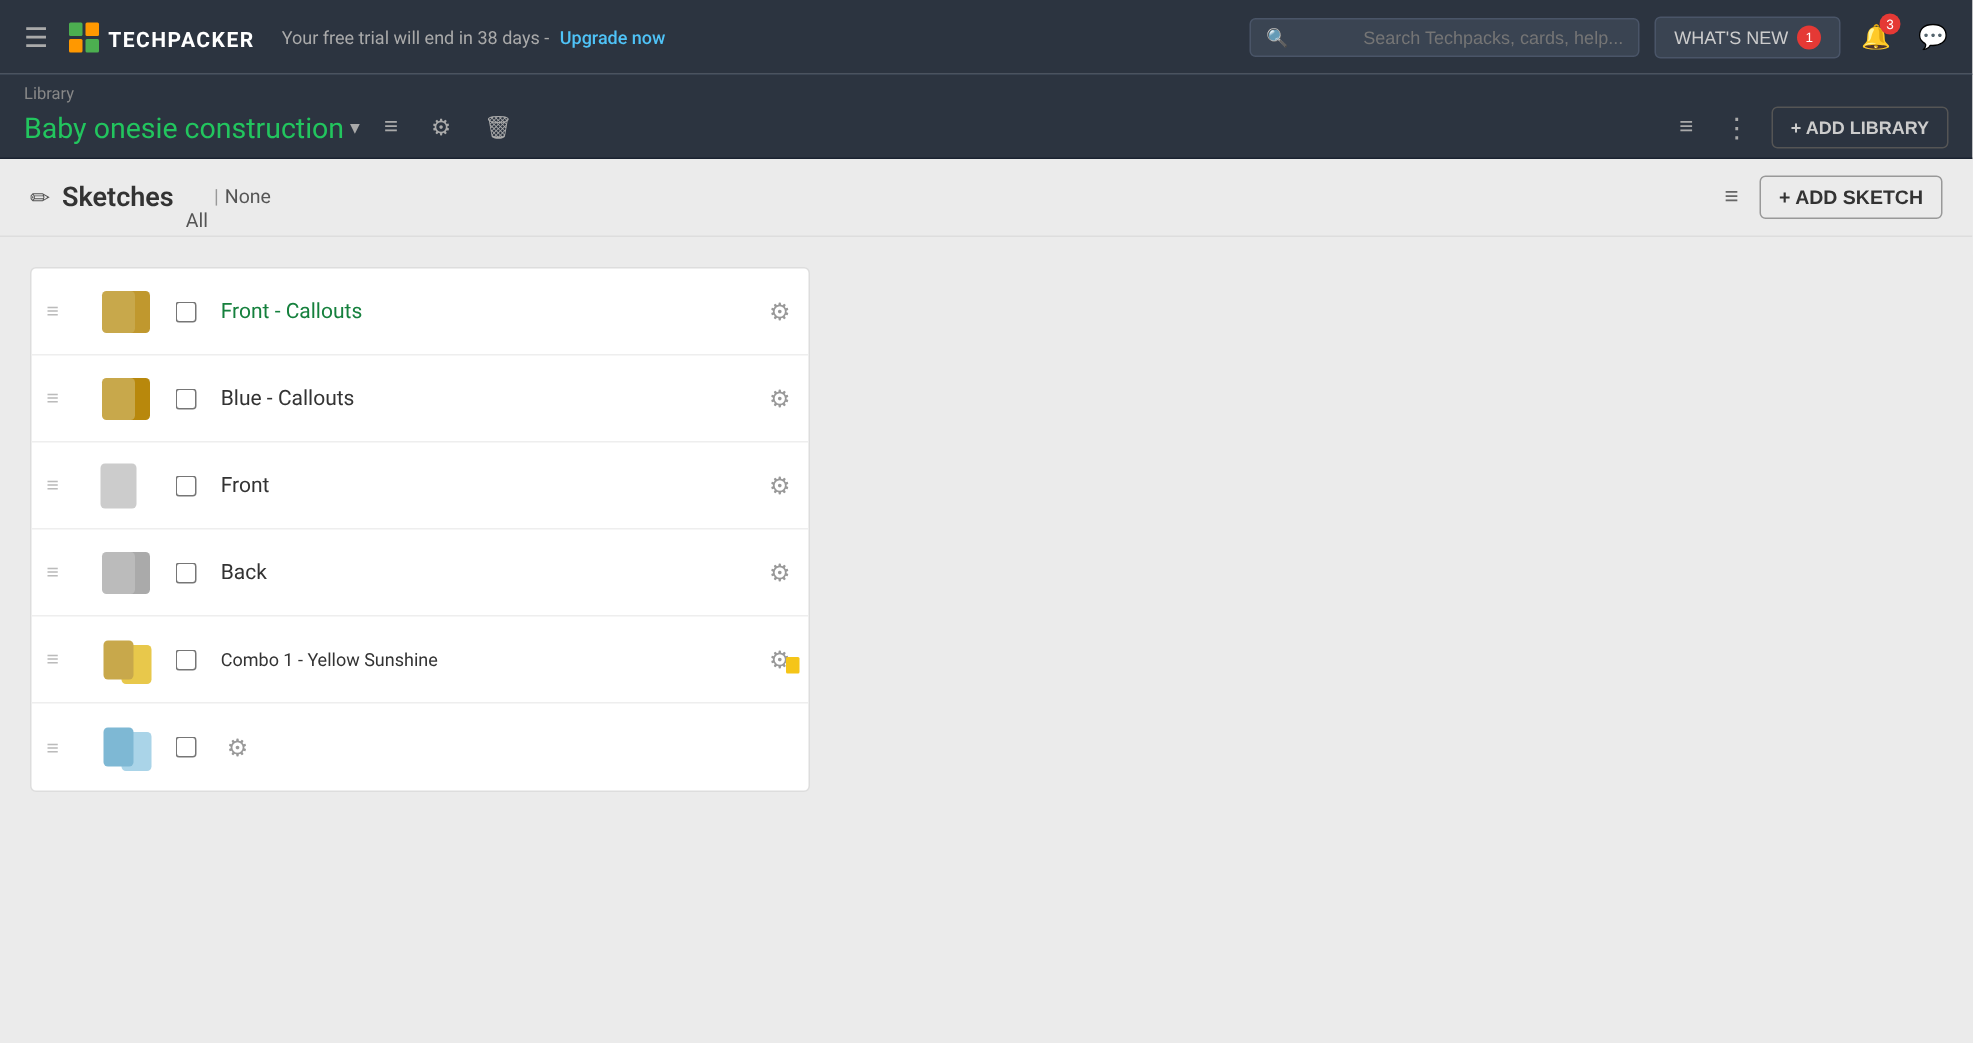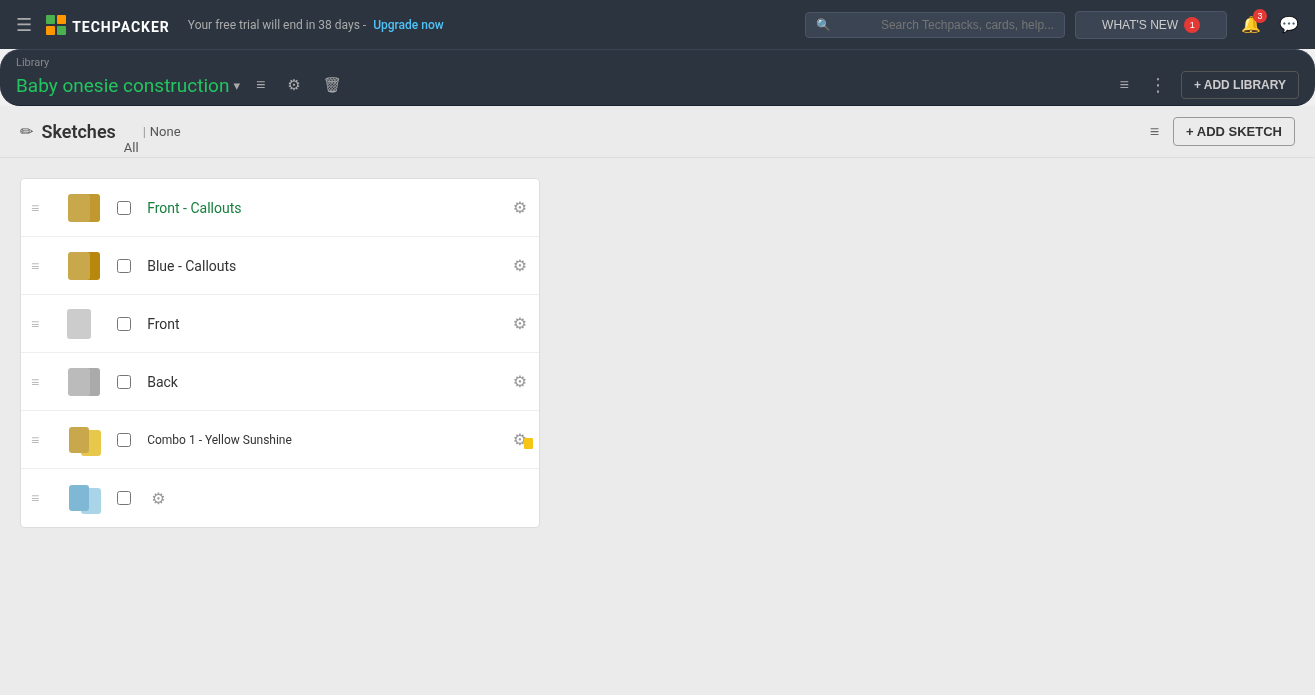--- a/index.html
+++ b/index.html
@@ -28,34 +28,34 @@
       <span style="color:white;font-weight:700;font-size:14px;letter-spacing:1px;">TECHPACKER</span>
     </div>
     <span style="color:#aaa;font-size:12px;margin-left:8px;">
       <span>Your free trial will end in 38 days -</span>
       <a style="color:#4fc3f7;text-decoration:none;font-weight:500;margin-left:4px;">Upgrade now</a>
     </span>
     <div style="margin-left:auto;display:flex;align-items:center;background:#3a4452;border:1px solid #4a5568;border-radius:4px;padding:5px 10px;width:260px;gap:6px;">
       <span style="color:#888;font-size:12px;">🔍</span>
       <input type="text" style="background: transparent; border: none; outline: none; color: rgb(204, 204, 204); font-size: 12px; width: 100%; text-align: right;" placeholder="Search Techpacks, cards, help...">
     </div>
-    <button style="display:flex;align-items:center;gap:6px;background:#3a4452;border:1px solid #4a5568;border-radius:4px;padding:5px 26px;color:#ccc;font-size:12px;cursor:pointer;white-space:nowrap;">
+    <button style="display:flex;align-items:center;gap:6px;background:#3a4452;border:1px solid #4a5568;border-radius:4px;padding:5px 12px;color:#ccc;font-size:12px;cursor:pointer;white-space:nowrap;">
       <span>WHAT'S NEW</span>
       <span style="background:#e53935;color:white;border-radius:50%;width:16px;height:16px;font-size:9px;display:flex;align-items:center;justify-content:center;">1</span>
     </button>
     <button style="position:relative;background:none;border:none;color:#aaa;font-size:16px;cursor:pointer;padding:4px;">
       <span>🔔</span>
       <span style="position:absolute;top:-2px;right:-2px;background:#e53935;color:white;border-radius:50%;width:14px;height:14px;font-size:9px;display:flex;align-items:center;justify-content:center;">3</span>
     </button>
     <button style="background:none;border:none;color:#aaa;font-size:16px;cursor:pointer;padding:4px;">
       <span>💬</span>
     </button>
   </nav>
 
-  <div style="background:#2c3440;padding:6px 16px 6px 16px;border-top:1px solid #3a4452;border-bottom:1px solid #1a2230;border-radius:20px;">
+  <div style="background:#2c3440;padding:6px 16px 6px 16px;border-top:1px solid #3a4452;border-bottom:1px solid #1a2230;">
     <div style="color:#888;font-size:11px;margin-bottom:2px;">Library</div>
     <div style="display:flex;align-items:center;gap:10px;">
       <div style="display:flex;align-items:center;gap:4px;">
         <span style="color:#22c55e;font-size:19px;font-weight:400;">Baby onesie construction</span>
         <span style="color:#aaa;font-size:13px;cursor:pointer;">▾</span>
       </div>
       <button style="background:none;border:none;color:#aaa;font-size:16px;cursor:pointer;padding:2px 6px;">
         <span>≡</span>
       </button>
       <button style="background:none;border:none;color:#aaa;font-size:15px;cursor:pointer;padding:2px 6px;">

